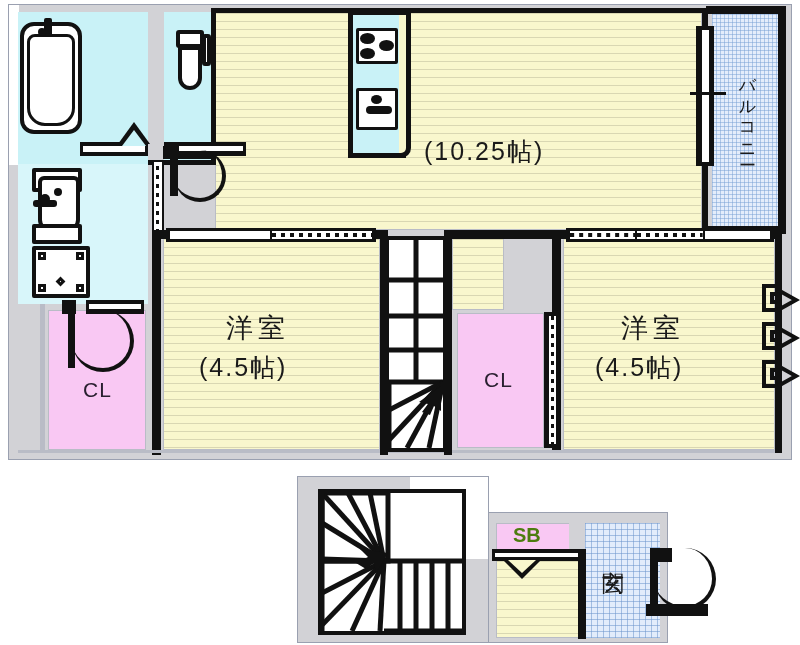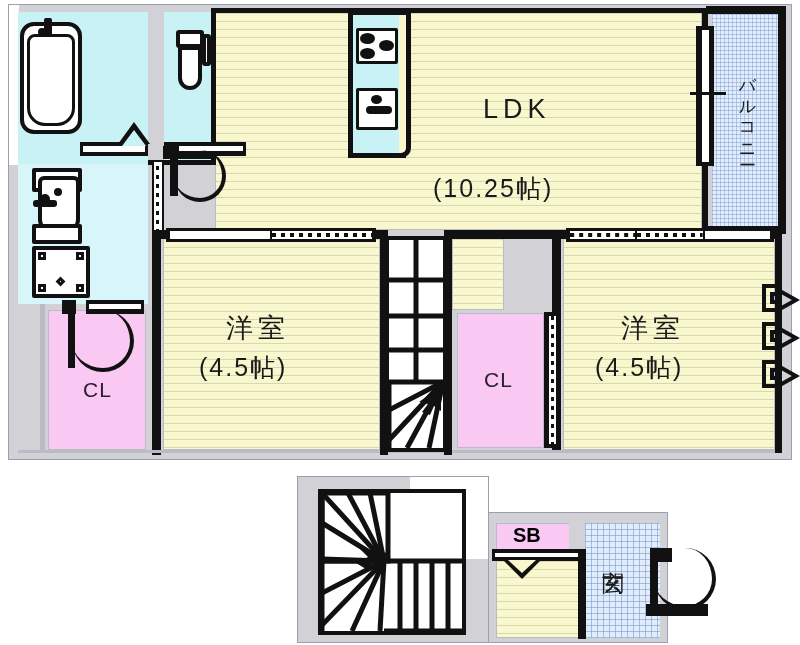--- a/index.html
+++ b/index.html
@@ -42,21 +42,21 @@
   
   .fx{border:4px solid #111;background:#fff;border-radius:2px;}
   .fx-r{border-radius:14px;}
 
   
   .lbl{position:absolute;color:#1a1a1a;white-space:pre;}
   .lbl-big{font-size:27px;letter-spacing:5px;}
   .lbl-mid{font-size:25px;letter-spacing:2px;}
   .lbl-cl{font-size:21px;letter-spacing:1px;color:#2a2030;}
   .lbl-v{writing-mode:vertical-rl;text-orientation:upright;font-size:17px;letter-spacing:3px;}
-  .lbl-sb{font-size:20px;font-weight:bold;color:#000000;}
+  .lbl-sb{font-size:20px;font-weight:bold;color:#4d7c0f;}
 
   
   .arc{border:3px solid #111;border-radius:50%;background:transparent;}
   .arc-br{border-left:none;border-top:none;}
 
   
   .sld{background:#111;display:flex;align-items:center;padding:0 3px;}
   .sld .pane{flex:1;height:8px;background:#fff;margin:0 1px;
      background-image:repeating-linear-gradient(to right,#111 0 4px,#fff 4px 9px);
      background-position:center;background-repeat:repeat-x;background-size:auto 4px;}
@@ -237,22 +237,21 @@
       <path d="M52,146 l-22,16 l9,2 l-6,8 l8,3 l4,-9 l7,5 z" fill="#111"></path>
     </svg>
   </div>
 
   <div class="abs" style="left:544px;top:312px;width:16px;height:136px;background:#111;">
      <div style="width:7px;height:128px;background:#fff;margin:4px auto;
         background-image:repeating-linear-gradient(to bottom,#111 0 4px,#fff 4px 9px);
         background-size:3px auto;background-repeat:repeat-y;background-position:center top;"></div>
   </div>
 
-  <div class="lbl lbl-big" style="left:483px;top:94px;">LDK</div>
-  <div class="lbl lbl-mid" style="left:433px;top:135px;margin-top:37px;">(10.25帖)</div>
+  <div class="lbl lbl-mid" style="left:424px;top:135px;">(10.25帖)</div>
 
   <div class="lbl lbl-big" style="left:226px;top:310px;">洋室</div>
   <div class="lbl lbl-mid" style="left:199px;top:351px;">(4.5帖)</div>
 
   <div class="lbl lbl-big" style="left:621px;top:310px;">洋室</div>
   <div class="lbl lbl-mid" style="left:595px;top:351px;">(4.5帖)</div>
 
   <div class="lbl lbl-cl" style="left:83px;top:378px;">CL</div>
   <div class="lbl lbl-cl" style="left:484px;top:368px;">CL</div>
 

